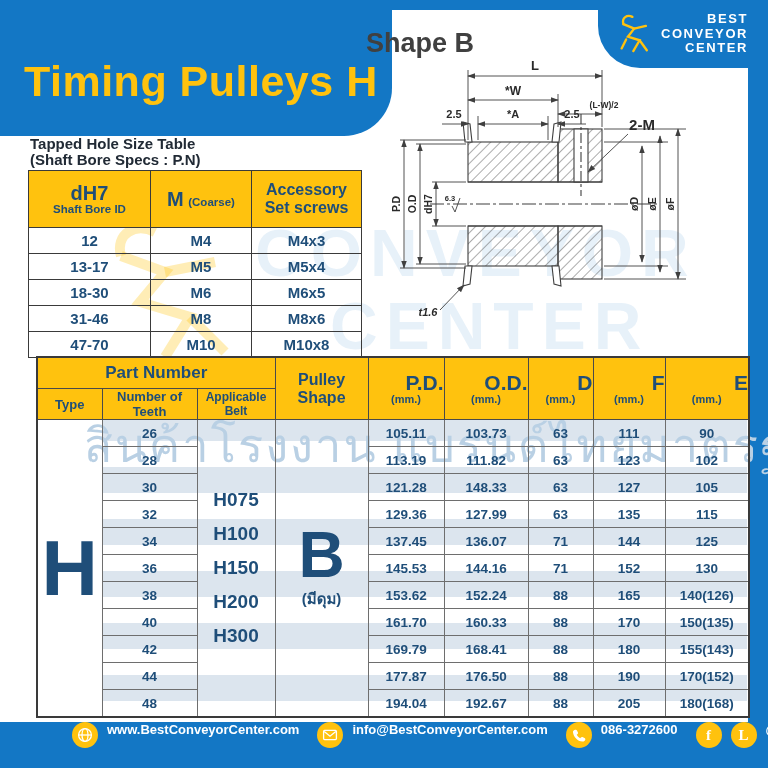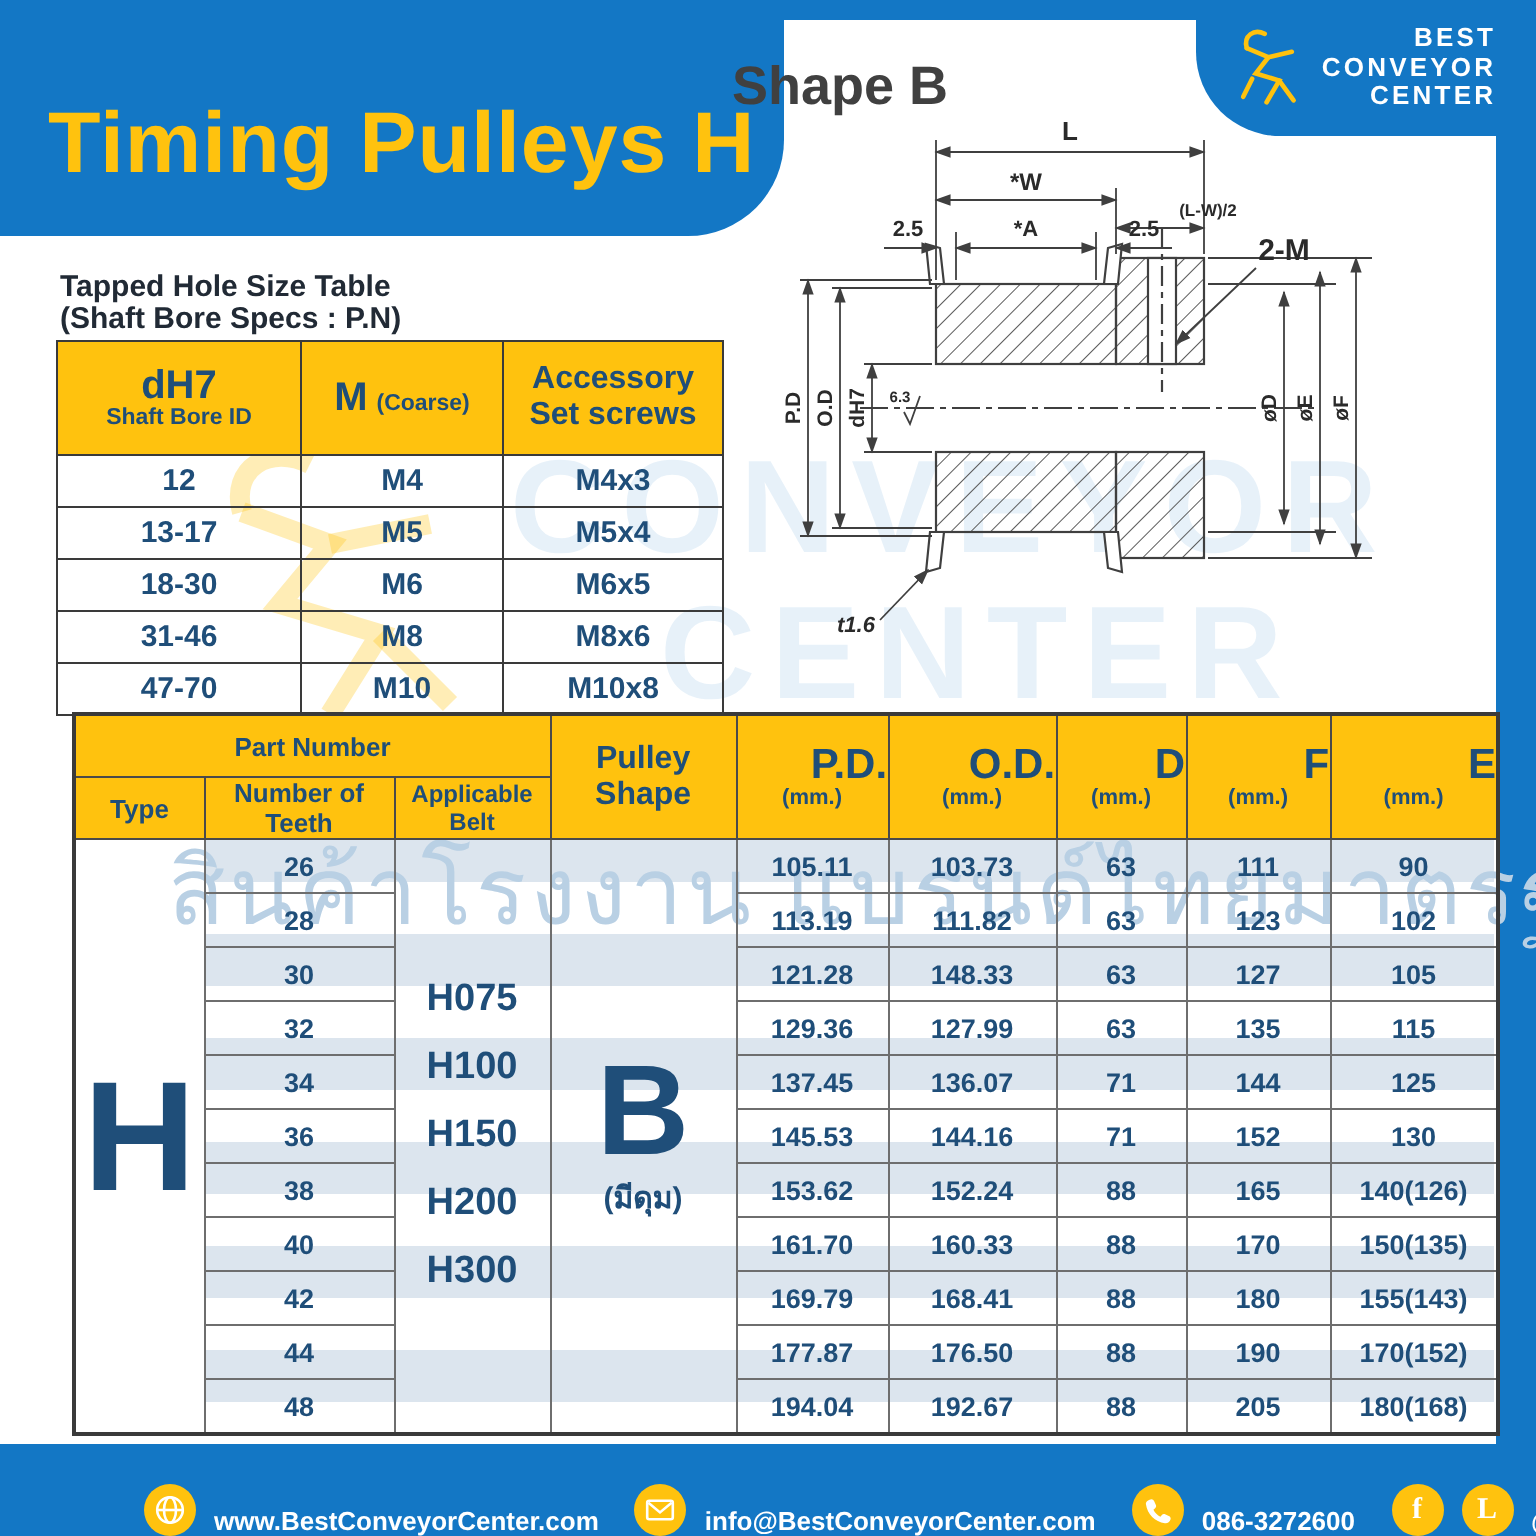--- a/index.html
+++ b/index.html
@@ -9,21 +9,21 @@
   
   .wm-layer{position:absolute;inset:0;z-index:0;pointer-events:none;}
   .wm-word1{position:absolute;left:255px;top:215px;font-size:66px;font-weight:800;letter-spacing:8px;color:rgba(21,120,197,0.10);white-space:nowrap;}
   .wm-word2{position:absolute;left:330px;top:288px;font-size:66px;font-weight:800;letter-spacing:8px;color:rgba(21,120,197,0.10);white-space:nowrap;}
   .wm-goat{position:absolute;left:95px;top:212px;}
 
   
   .topstrip{position:absolute;left:0;top:0;width:768px;height:10px;background:var(--blue);z-index:2;}
   .rightbar{position:absolute;left:748px;top:0;width:20px;height:722px;background:var(--blue);z-index:2;}
   .notch{position:absolute;left:386px;top:10px;width:216px;height:60px;background:#fff;border-radius:22px 22px 0 0;z-index:2;}
-  .header-left{position:absolute;left:0;top:0;width:392px;height:118px;background:var(--blue);border-bottom-right-radius:48px;z-index:3;display:flex;align-items:center;}
+  .header-left{position:absolute;left:0;top:0;width:392px;height:136px;background:var(--blue);border-bottom-right-radius:48px;z-index:3;display:flex;align-items:center;}
   .page-title{color:var(--yellow);font-size:43px;font-weight:800;letter-spacing:0.5px;padding-left:24px;padding-top:26px;}
   .header-right{position:absolute;left:598px;top:0;width:170px;height:68px;background:var(--blue);border-bottom-left-radius:42px;z-index:3;display:flex;align-items:center;justify-content:center;gap:7px;text-align:right;}
   .logo-text{color:#fff;font-weight:800;font-size:13px;letter-spacing:1.6px;line-height:1.12;}
 
   .shape-title{position:absolute;left:366px;top:28px;font-size:27px;font-weight:800;color:#404040;z-index:4;}
 
   
   .drawing{position:absolute;left:390px;top:54px;z-index:3;}
 
   
@@ -41,31 +41,31 @@
   .mt-wrap{position:absolute;left:36px;top:356px;width:712px;height:348px;z-index:3;}
   .mt-stripes{position:absolute;left:66px;top:59px;width:645px;z-index:0;}
   .mt-stripes div{height:26px;}
   .mt-stripes div.odd{background:var(--stripe);}
   .mt-watermark{position:absolute;left:48px;top:52px;z-index:1;font-size:47px;font-weight:400;color:#b9d0e4;white-space:nowrap;letter-spacing:2px;}
   table.main{position:relative;z-index:2;border-collapse:collapse;table-layout:fixed;width:712px;}
   table.main th, table.main td{border:1px solid #6e6e6e;padding:0;text-align:center;vertical-align:middle;}
   table.main{border:2px solid #3a3a3a;}
   table.main th{background:var(--yellow);color:var(--navy);border-color:#4a4a4a;}
   table.main td{background:transparent;color:var(--navy);font-weight:800;font-size:13.5px;height:26px;}
-  .h-pn{font-size:13px;font-weight:800;height:30px;}
+  .h-pn{font-size:17px;font-weight:800;height:30px;}
   .h-sub{font-size:13px;font-weight:800;height:28px;}
   .h-dim{font-size:21px;font-weight:800;line-height:21px;text-align:right;}
   .h-unit{font-size:11px;font-weight:800;}
   .type-big{font-size:78px;font-weight:800;line-height:1;}
   .belt-item{font-size:19px;font-weight:800;line-height:34px;}
   .shape-big{font-size:64px;font-weight:800;line-height:0.95;}
   .shape-note{font-size:15px;font-weight:800;margin-top:2px;}
 
   
-  .footer{position:absolute;left:0;top:722px;width:768px;height:46px;background:var(--blue);z-index:4;display:flex;align-items:flex-end;padding-left:72px;box-sizing:border-box;gap:9px;}
+  .footer{position:absolute;left:0;top:722px;width:768px;height:46px;background:var(--blue);z-index:4;display:flex;align-items:flex-start;padding-left:72px;box-sizing:border-box;gap:9px;}
   .f-ic{width:26px;height:26px;border-radius:50%;background:var(--yellow);display:flex;align-items:center;justify-content:center;flex:0 0 auto;}
   .f-txt{color:#fff;font-weight:800;font-size:13px;margin-right:9px;white-space:nowrap;}
   .f-letter{color:#fff;font-weight:800;font-size:15px;font-family:"Liberation Serif", serif;}
 
   :root{--blue:#1377c5;--yellow:#ffc20e;--navy:#1f4e79;--stripe:#dce5ee;}
 </style>
 </head>
 <body>
 
 <div class="page">

